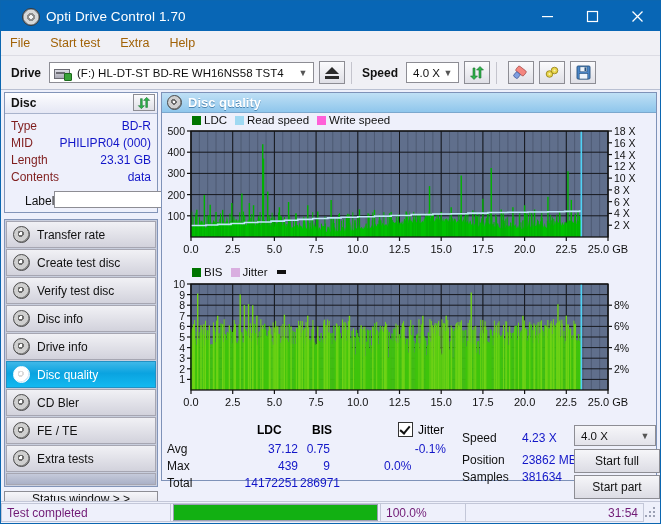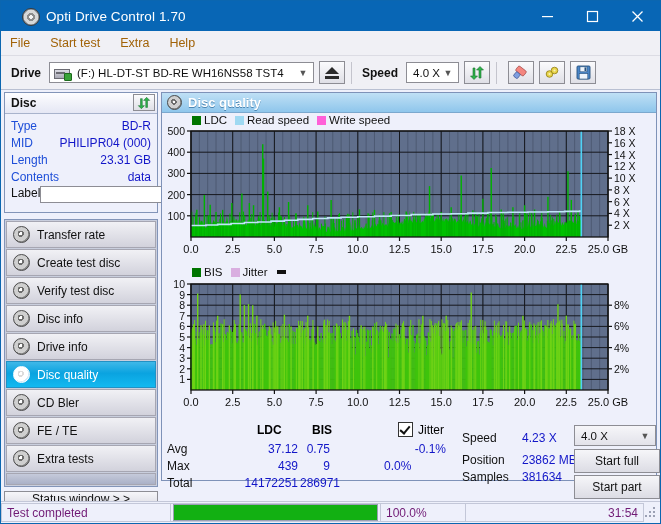--- a/index.html
+++ b/index.html
@@ -55,23 +55,23 @@
 
   
   .panel{margin:2px 2px 0 3px;border:1px solid #8294b8;background:#eef0fb;}
   .panel-head{height:20px;display:flex;align-items:center;background:linear-gradient(#fdfdff,#e5e7f4);
      border-bottom:1px solid #a8b3cc;padding-left:6px;position:relative;}
   .panel-head b{font-size:12px;color:#111;}
   .hbtn{position:absolute;right:2px;top:1px;width:22px;height:17px;border:1px solid #8d8d94;
      background:linear-gradient(#fbfbfd,#dfdfe6);display:flex;align-items:center;justify-content:center;box-sizing:border-box;}
   .disc-rows{padding:3px 6px 4px 6px;}
   .drow{display:flex;justify-content:space-between;align-items:center;height:17px;font-size:12px;}
-  .drow .k{color:#1d4ed8;}
+  .drow .k{color:#7f1d1d;}
   .drow .v{color:#1216c8;}
-  .labelrow{display:flex;align-items:flex-start;height:22px;margin-top:1px;}
+  .labelrow{display:flex;align-items:flex-end;height:22px;margin-top:1px;margin-left:14px;}
   .labelrow .k{width:54px;font-size:12px;color:#111;}
   .lbl-input{flex:1;height:17px;background:#fff;border:1px solid #8d8d94;box-sizing:border-box;}
   .discbtn{width:22px;height:20px;border:1px solid #8d8d94;background:linear-gradient(#fbfbfd,#dfdfe6);
      margin-left:4px;display:flex;align-items:center;justify-content:center;box-sizing:border-box;}
   .cd{width:14px;height:14px;border-radius:50%;
      background:radial-gradient(circle,#fffbe0 0 14%,#9f9f6a 15% 26%,#efe9a0 27% 64%,#d2c96d 65% 88%,#8e8a4e 89% 100%);
      border:1px solid #6f6b3b;}
 
   
   .nav{margin:6px 2px 0 3px;border:1px solid #8294b8;background:#c9cedd;padding:1px;}

